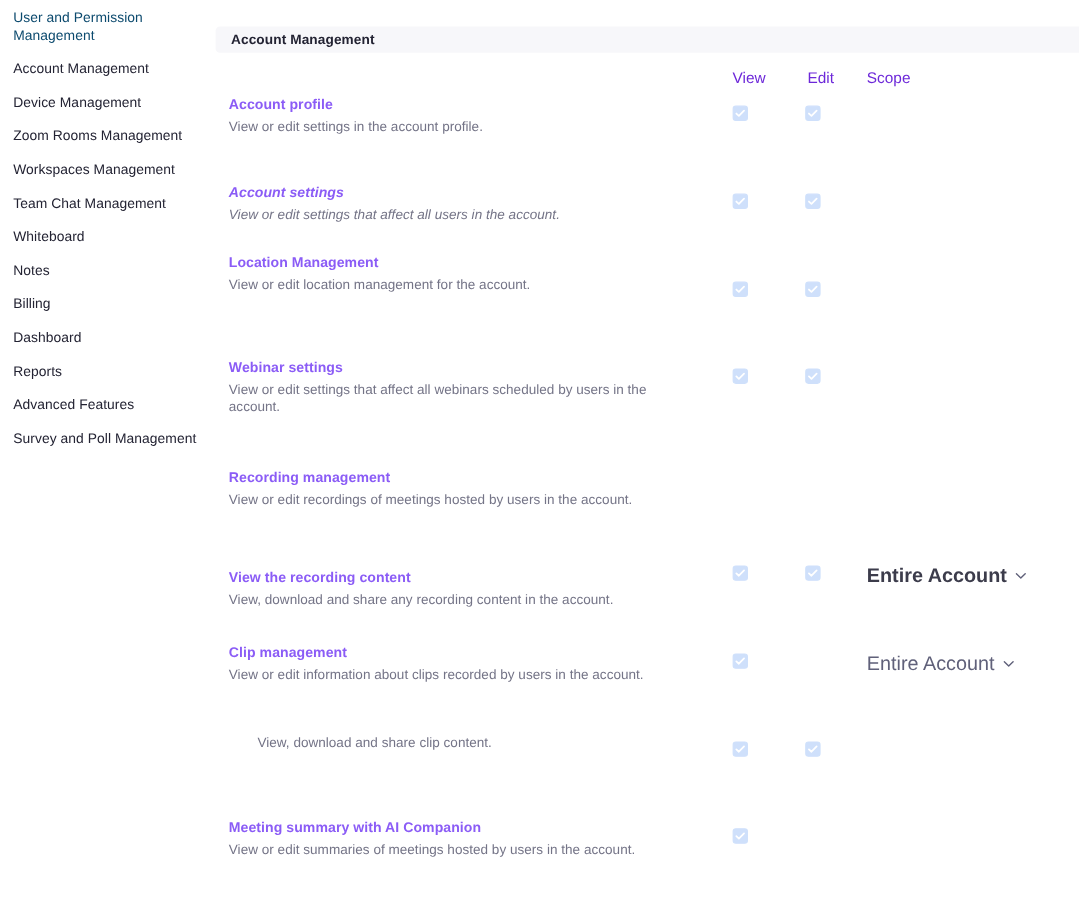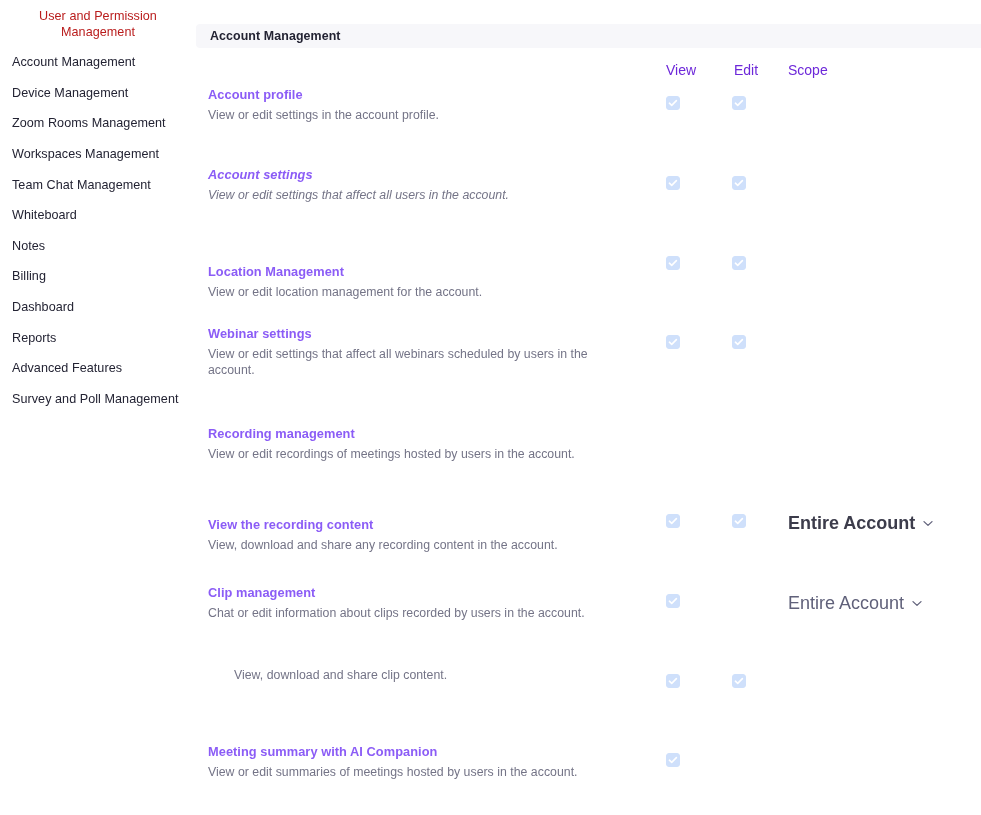--- a/index.html
+++ b/index.html
@@ -31,22 +31,21 @@
     display: block;
     font-size: 12.6px;
     line-height: 15.6px;
     color: #232333;
     padding: 0 12px 0 12px;
     margin-bottom: 15px;
     cursor: pointer;
     letter-spacing: 0.05px;
   }
   .nav-item.active {
-    color: #b91c1c;
-    text-align: center;
+    color: #0c4a6e;
   }
 
   
   #main {
     position: absolute;
     left: 196px;
     top: 0;
     width: 785px;
     height: 815px;
     background: #ffffff;
@@ -223,21 +222,21 @@
       <div class="cb view checked-disabled" style="top: 90px;">
         <svg viewBox="0 0 12 12">
           <path d="M2.4 6.2 L4.7 8.4 L9.4 3.6" fill="none" stroke="#ffffff" stroke-width="1.6" stroke-linecap="round" stroke-linejoin="round"></path>
         </svg>
       </div>
       <div class="cb edit checked-disabled" style="top: 90px;">
         <svg viewBox="0 0 12 12">
           <path d="M2.4 6.2 L4.7 8.4 L9.4 3.6" fill="none" stroke="#ffffff" stroke-width="1.6" stroke-linecap="round" stroke-linejoin="round"></path>
         </svg>
       </div>
-      <div class="perm-row" style="position: absolute; top: 177px; left: 0px; height: 1px;">
+      <div class="perm-row" style="position: absolute; top: 144px; left: 0px; height: 1px;">
         <div class="row-text">
           <div class="row-title">Location Management</div>
           <div class="row-desc">View or edit location management for the account.</div>
         </div>
       </div>
       <div class="cb view checked-disabled" style="top: 170px;">
         <svg viewBox="0 0 12 12">
           <path d="M2.4 6.2 L4.7 8.4 L9.4 3.6" fill="none" stroke="#ffffff" stroke-width="1.6" stroke-linecap="round" stroke-linejoin="round"></path>
         </svg>
       </div>
@@ -301,21 +300,21 @@
         <span class="scope-label">Entire Account</span>
         <span>
           <svg width="10" height="7" viewBox="0 0 10 7">
             <path d="M1 1.6 L5 5.4 L9 1.6" fill="none" stroke="#60617a" stroke-width="1.3" stroke-linecap="round" stroke-linejoin="round"></path>
           </svg>
         </span>
       </div>
       <div class="perm-row" style="position: absolute; top: 498px; left: 0px; height: 1px;">
         <div class="row-text">
           <div class="row-title">Clip management</div>
-          <div class="row-desc">Chat or edit information about clips recorded by users in the account.</div>
+          <div class="row-desc">View or edit information about clips recorded by users in the account.</div>
         </div>
       </div>
       <div class="cb view checked-disabled" style="top: 588px;">
         <svg viewBox="0 0 12 12">
           <path d="M2.4 6.2 L4.7 8.4 L9.4 3.6" fill="none" stroke="#ffffff" stroke-width="1.6" stroke-linecap="round" stroke-linejoin="round"></path>
         </svg>
       </div>
       <div class="cb edit checked-disabled" style="top: 588px;">
         <svg viewBox="0 0 12 12">
           <path d="M2.4 6.2 L4.7 8.4 L9.4 3.6" fill="none" stroke="#ffffff" stroke-width="1.6" stroke-linecap="round" stroke-linejoin="round"></path>

